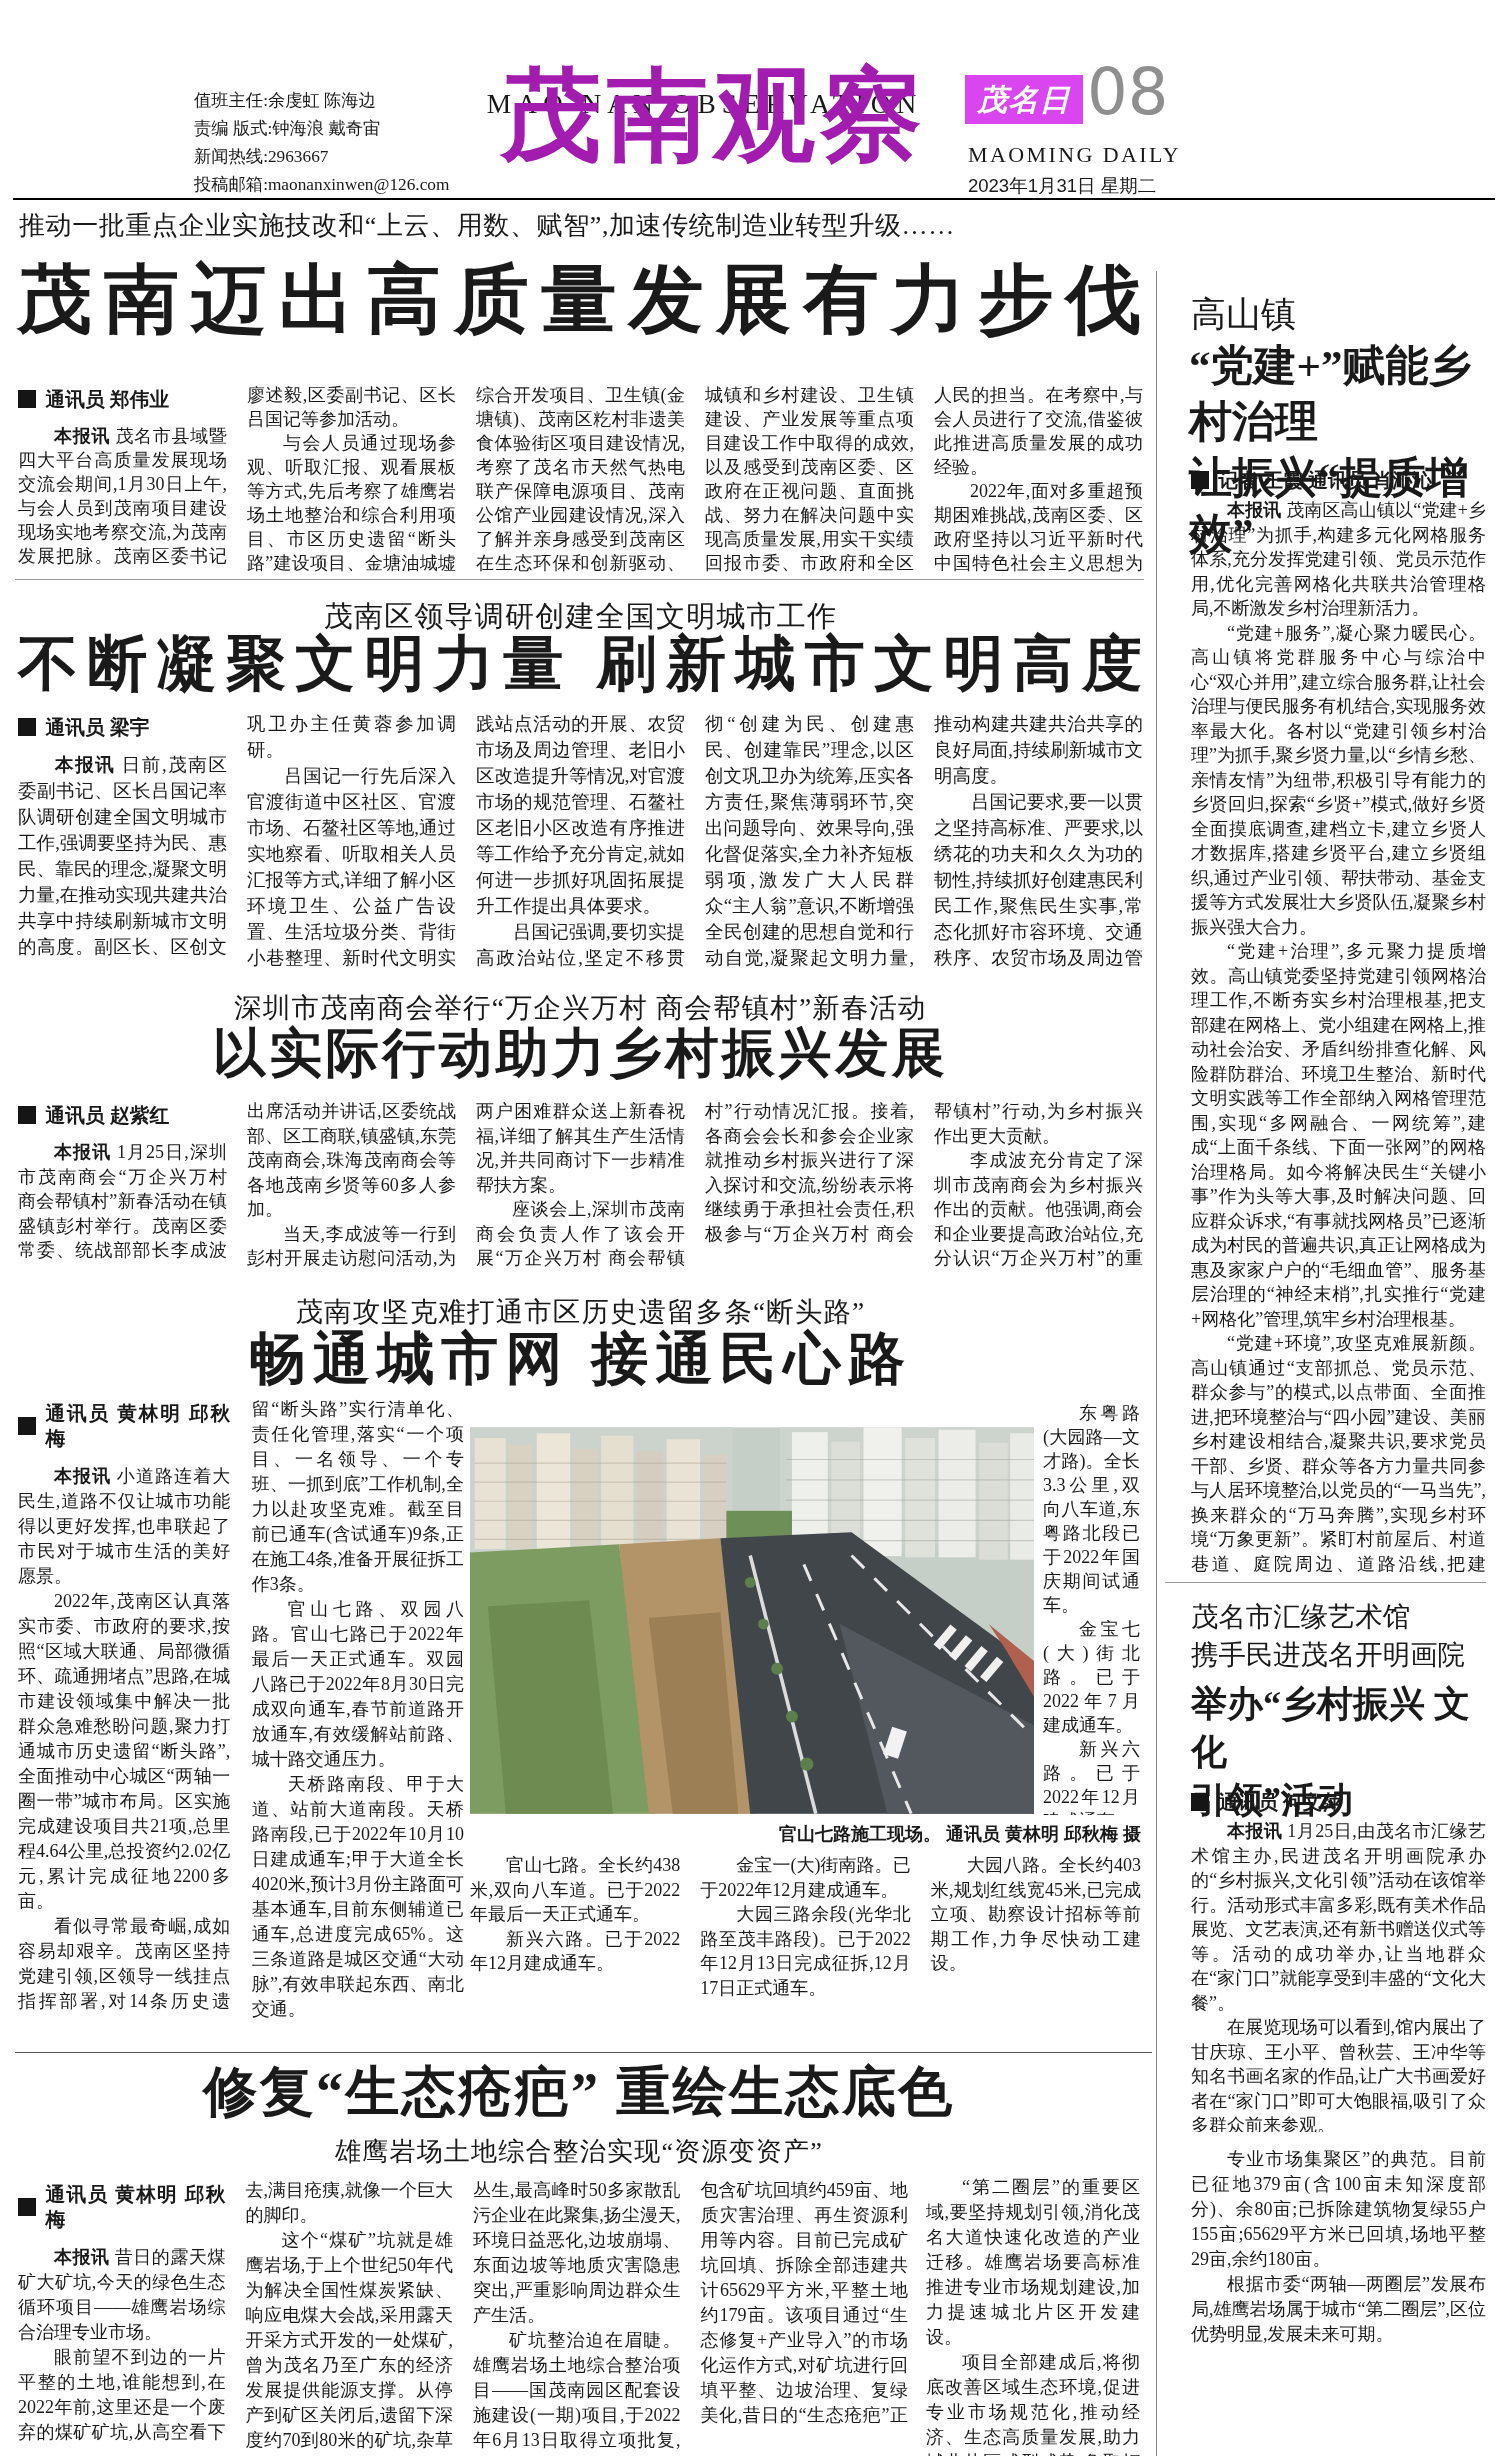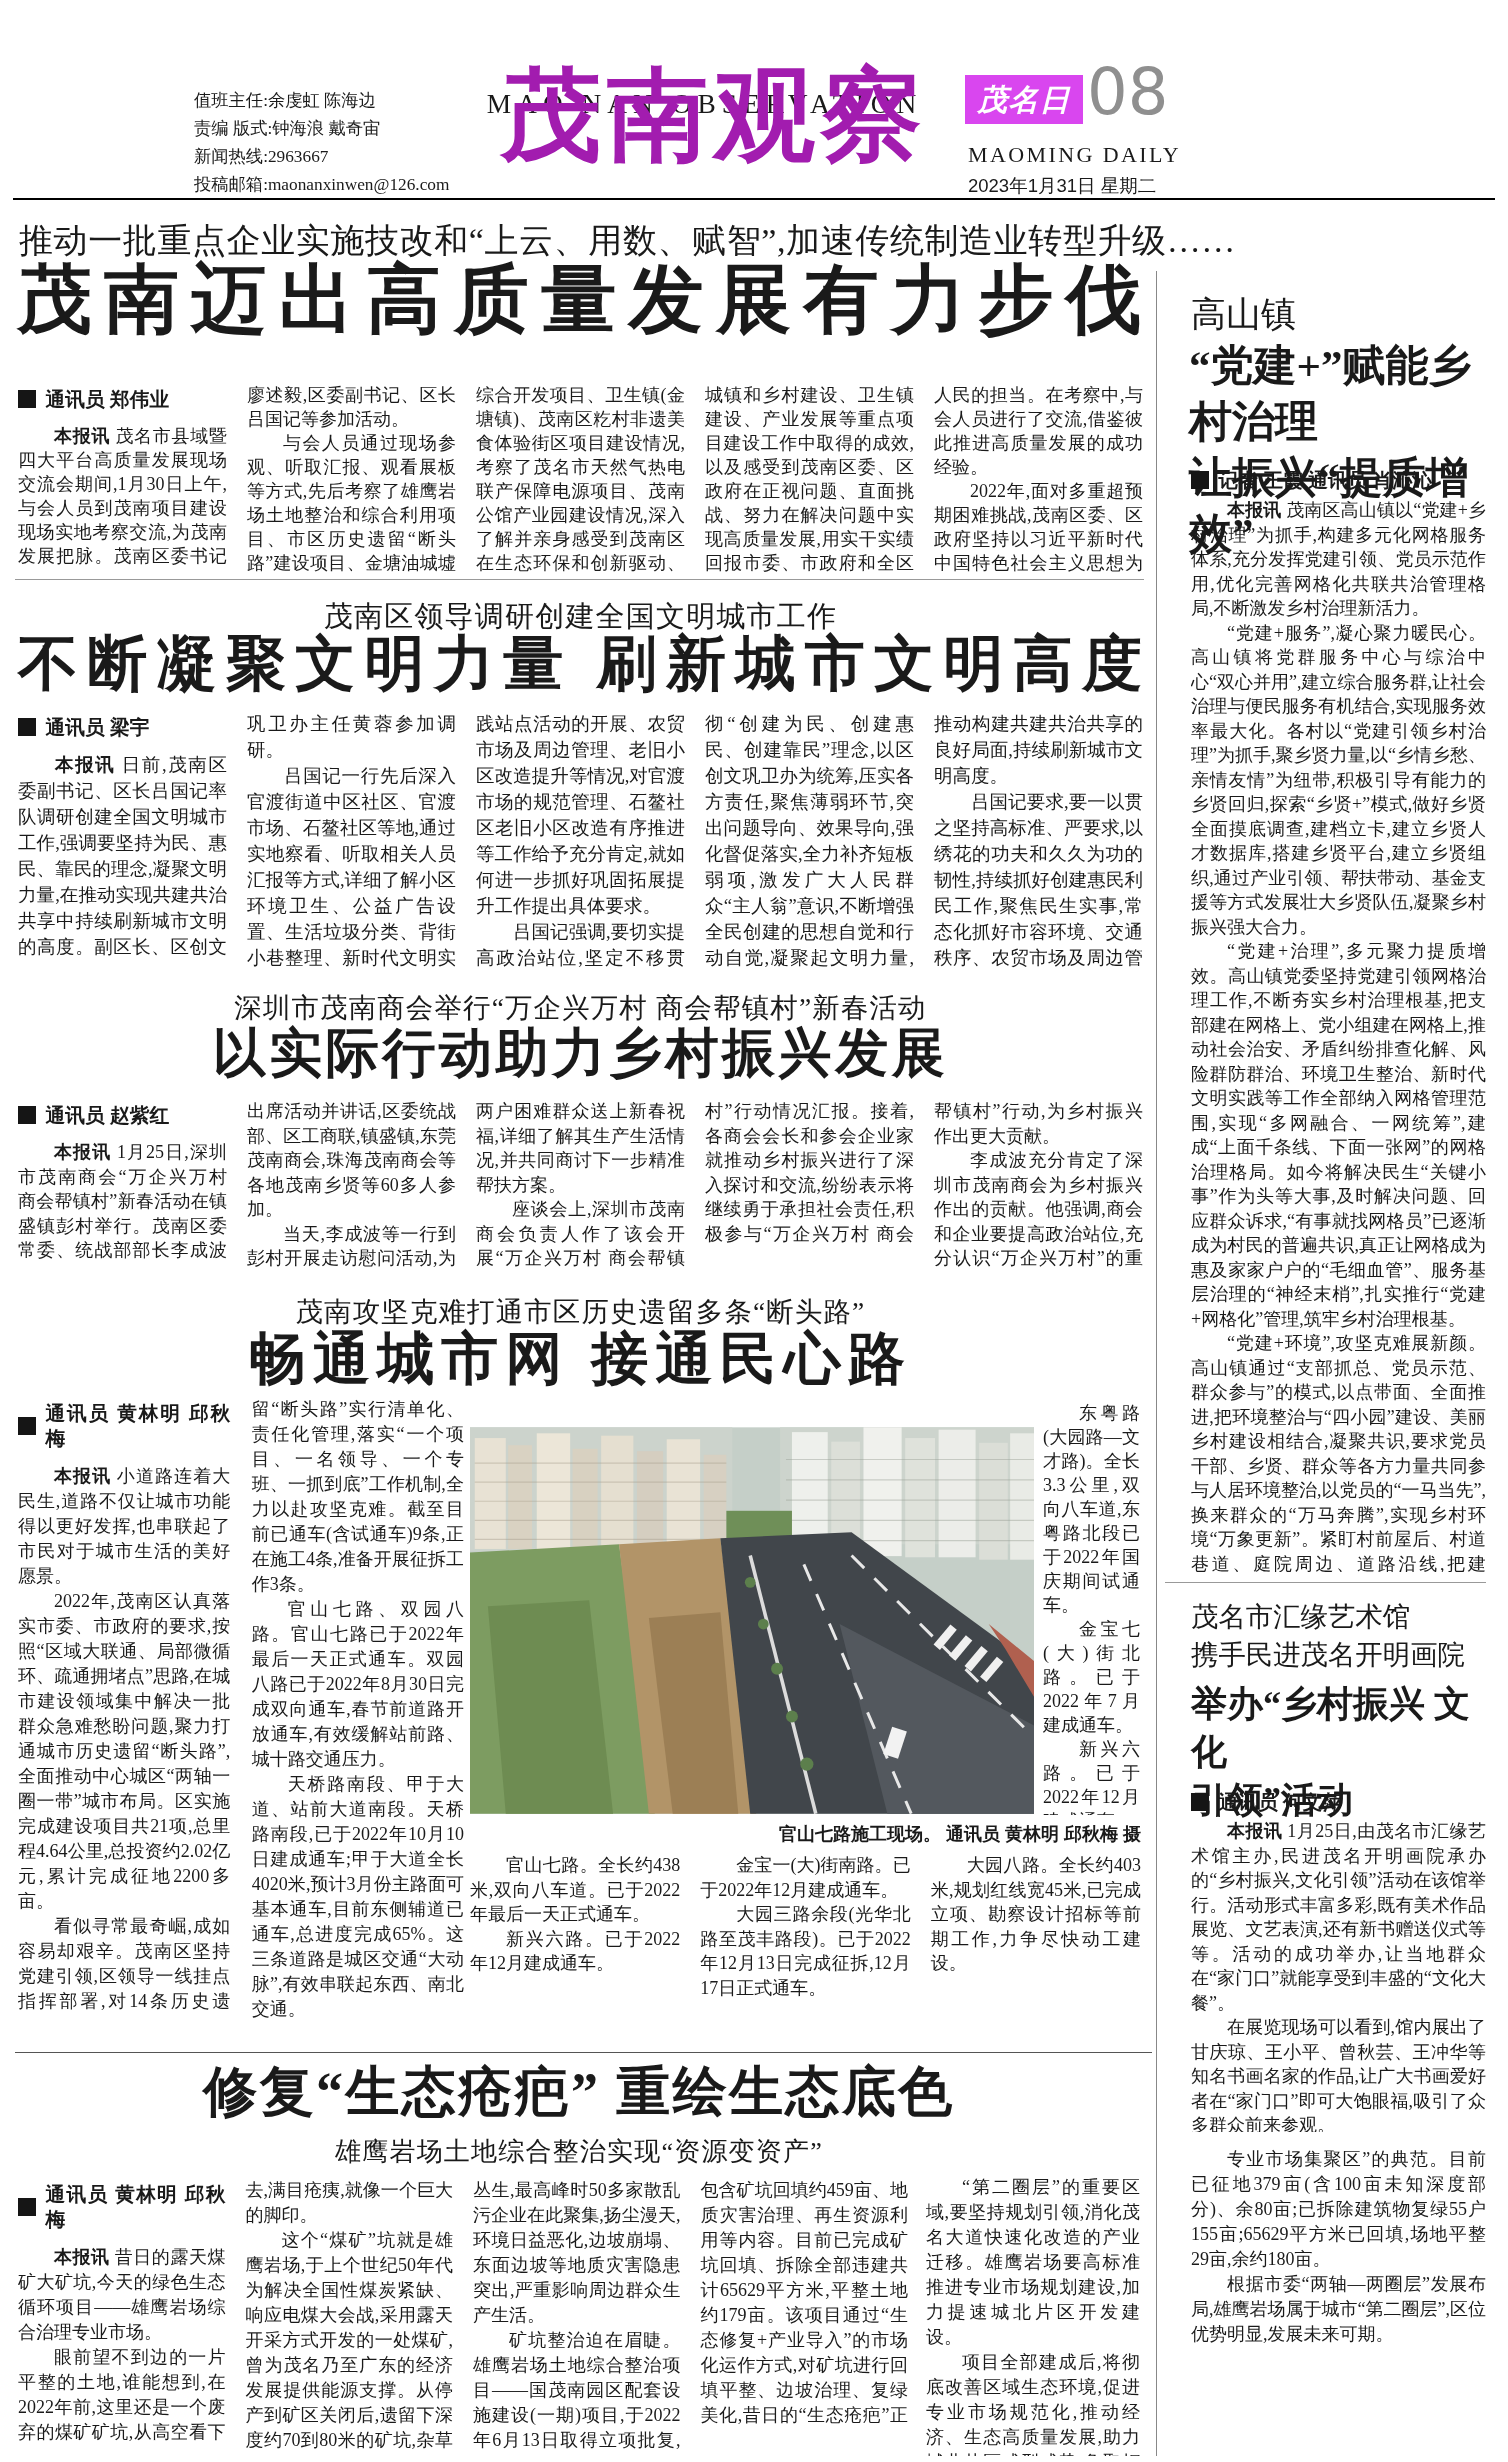--- a/index.html
+++ b/index.html
@@ -36,21 +36,21 @@
 
   <div class="abs" style="left:965px;top:75px;width:118px;height:49px;background:#d946ef;">
     <div style="color:#fff;font-size:30px;font-weight:900;text-align:center;line-height:49px;letter-spacing:1.2px;font-style:italic;">茂名日报</div>
   </div>
   <div class="abs" style="left:1087px;top:60px;font-size:64px;color:#8f8f8f;font-family:'DejaVu Sans',sans-serif;line-height:1;">08</div>
   <div class="abs" style="left:968px;top:142px;font-size:22px;letter-spacing:2.4px;">MAOMING DAILY</div>
   <div class="abs" style="left:968px;top:173px;font-size:18.5px;font-family:'Liberation Sans',sans-serif;">2023年1月31日  星期二</div>
 
   <div class="abs" style="left:13px;top:198px;width:1482px;height:1.8px;background:#000;"></div>
 
-  <div class="abs" style="left:19px;top:218px;width:1124px;font-size:34px;letter-spacing:0.6px;white-space:nowrap;">推动一批重点企业实施技改和“上云、用数、赋智”,加速传统制造业转型升级……</div>
+  <div class="abs" style="left:19px;top:208px;width:1124px;font-size:26px;letter-spacing:0.6px;white-space:nowrap;">推动一批重点企业实施技改和“上云、用数、赋智”,加速传统制造业转型升级……</div>
 
   <div class="abs hl" style="left:16.7px;top:257px;width:1124px;font-size:75px;line-height:1.15;text-align:justify;text-align-last:justify;">茂南迈出高质量发展有力步伐</div>
 
   <div class="abs jbody" style="left:18px;top:383px;width:1125px;height:214px;column-count:5;column-gap:20px;font-size:18px;line-height:24px;">
     <div class="byline">
       <span class="sq"></span>
       <span>通讯员 郑伟业</span>
     </div>
     <div class="lines-flow">
         <p><b>本报讯</b> 茂名市县域暨四大平台高质量发展现场交流会期间,1月30日上午,与会人员到茂南项目建设现场实地考察交流,为茂南发展把脉。茂南区委书记廖述毅,区委副书记、区长吕国记等参加活动。</p>

